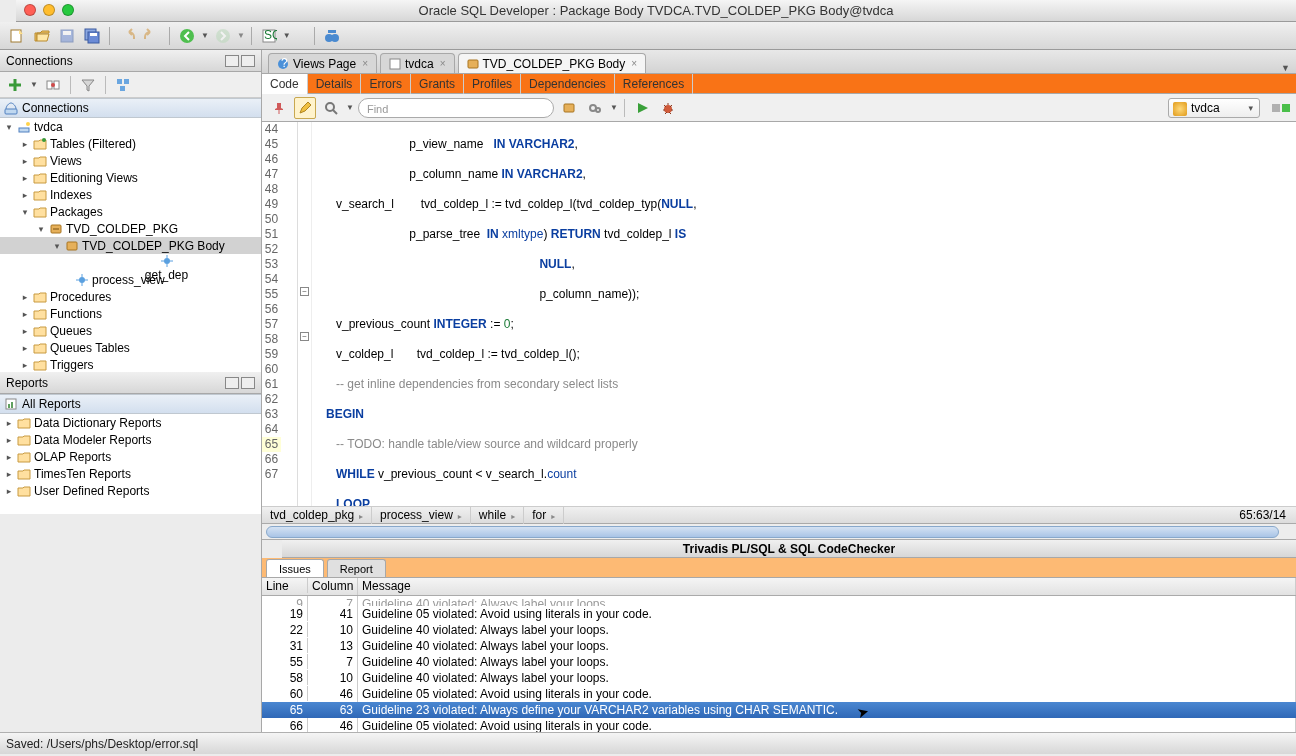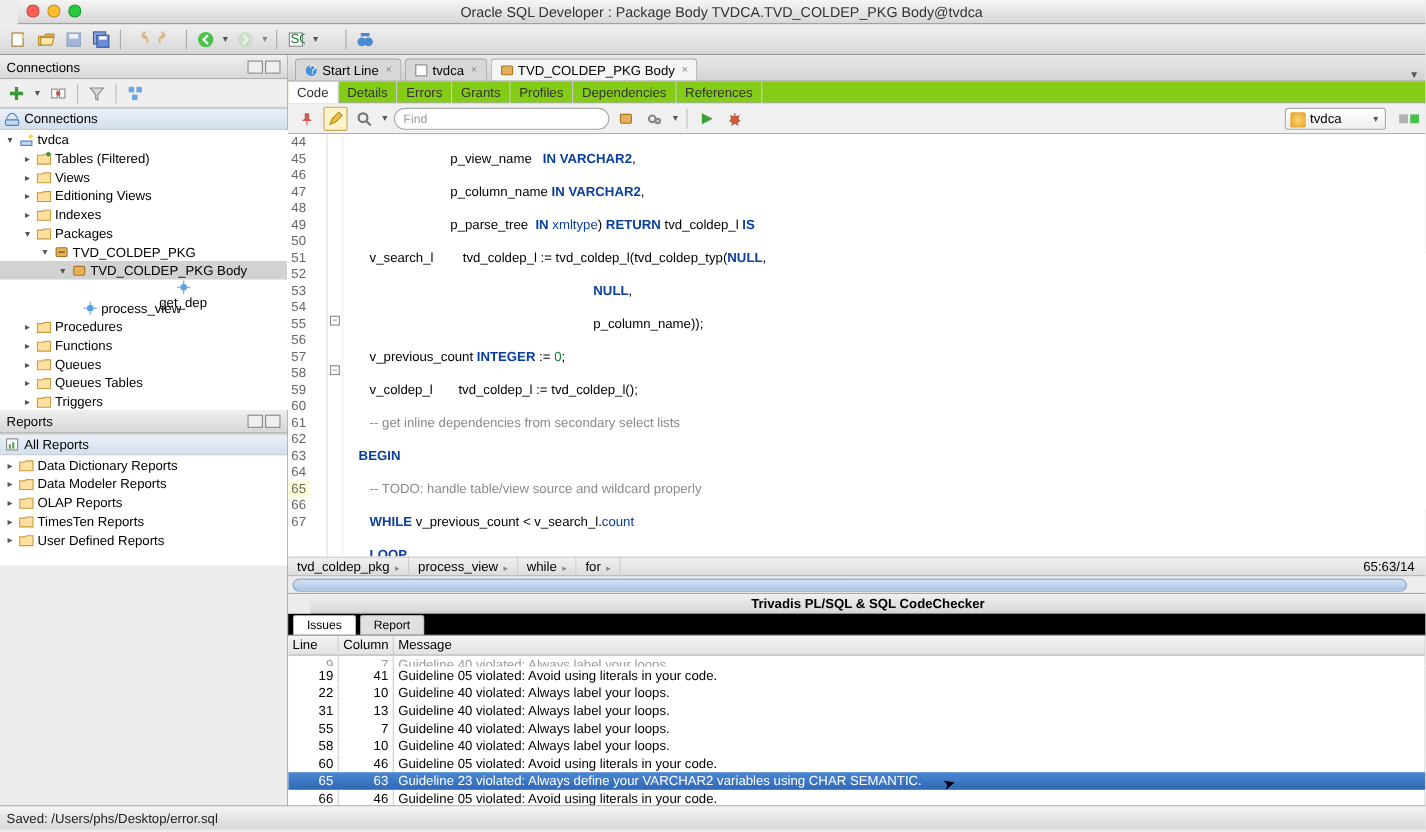--- a/index.html
+++ b/index.html
@@ -25,21 +25,21 @@
 .tree .node { display:flex; align-items:center; height:17px; white-space:nowrap; }
 .tree .node.selected { background:#d2d2d2; }
 .tree .twisty{width:10px;text-align:center;color:#555;font-size:9px;}
 .tree .ic{width:16px;height:16px;display:flex;align-items:center;justify-content:center;margin:0 2px;}
 .reports{flex:0 0 auto;}
 .right{flex:1;display:flex;flex-direction:column;background:#ececec;}
 .editor-tabs{height:24px;background:linear-gradient(#e8e8e8,#d3d3d3);display:flex;align-items:end;padding-left:6px;border-bottom:1px solid #a8a8a8;position:relative;}
 .etab{height:20px;padding:0 8px;display:flex;align-items:center;gap:4px;border:1px solid #a8a8a8;border-bottom:none;background:#d7d7d7;border-radius:4px 4px 0 0;margin-right:3px;font-size:11px;}
 .etab.active{background:#f5f5f5;}
 .etab .close{font-size:10px;color:#888;margin-left:2px;}
-.sub-tabs{height:20px;background:#84cc16;border-bottom:1px solid #a8a8a8;display:flex;align-items:center;font-size:11px;}
+.sub-tabs{height:20px;background:#f97316;border-bottom:1px solid #a8a8a8;display:flex;align-items:center;font-size:11px;}
 .sub-tabs span{padding:0 8px;border-right:1px solid #ccc;line-height:20px;color:#333;}
 .sub-tabs span.active{background:#fff;}
 .editor-toolbar{height:28px;background:#f0f0f0;border-bottom:1px solid #a8a8a8;display:flex;align-items:center;padding:0 6px;gap:4px;}
 .find-box{flex:0 0 196px;height:20px;border:1px solid #aaa;border-radius:11px;padding:0 8px;background:#fff;color:#999;font-size:11px;line-height:20px;}
 .conn-pill{margin-left:auto;height:20px;border:1px solid #aaa;border-radius:3px;background:linear-gradient(#fff,#eee);padding:0 22px 0 22px;font-size:11px;display:flex;align-items:center;position:relative;min-width:92px;}
 .conn-pill::before{content:'';position:absolute;left:4px;top:3px;width:14px;height:14px;border-radius:2px;background:radial-gradient(#ffd97a,#e09a1a);}
 .conn-pill::after{content:'▾';position:absolute;right:6px;font-size:9px;color:#555;}
 .status-dots{display:flex;gap:2px;margin-left:8px;}
 .status-dots span{width:8px;height:8px;}
 .code-area{flex:1;display:flex;background:#fff;overflow:hidden;font-family:Menlo,Consolas,monospace;font-size:12.5px;line-height:15px;}
@@ -54,21 +54,21 @@
 .s{color:#1a7a36;}
 .fn{color:#0a3ea0;}
 .crumbs{height:18px;background:linear-gradient(#f0f0f0,#dcdcdc);border-top:1px solid #ccc;border-bottom:1px solid #aaa;display:flex;align-items:center;font-size:11px;}
 .crumb{padding:0 8px;height:18px;line-height:18px;position:relative;border-right:1px solid #ccc;}
 .crumb::after{content:'▸';font-size:8px;color:#888;margin-left:5px;}
 .crumb:last-of-type::after{display:none;}
 .crumbs .pos{margin-left:auto;padding-right:10px;}
 .hscroll{height:16px;background:#ededed;border-bottom:1px solid #aaa;position:relative;}
 .hscroll .thumb{position:absolute;left:4px;top:2px;width:98%;height:12px;background:linear-gradient(#d4e2f3,#a9c4e6);border-radius:6px;border:1px solid #88a8cb;}
 .checker-head{height:18px;background:linear-gradient(#f0f0f0,#d7d7d7);border-bottom:1px solid #a8a8a8;display:flex;align-items:center;padding:0 6px;justify-content:center;font-weight:bold;font-size:11px;margin-left:20px;}
-.chk-tabs{height:20px;background:#000000;display:flex;align-items:end;border-bottom:1px solid #a8a8a8;padding-left:4px;}
+.chk-tabs{height:20px;background:#fdba74;display:flex;align-items:end;border-bottom:1px solid #a8a8a8;padding-left:4px;}
 .ctab{height:18px;padding:0 12px;border:1px solid #a8a8a8;border-bottom:none;background:#e0e0e0;border-radius:3px 3px 0 0;margin-right:3px;font-size:11px;line-height:18px;}
 .ctab.active{background:#fff;}
 .issues-table{background:#fff;overflow:hidden;}
 .issues-head{display:flex;height:18px;background:linear-gradient(#f5f5f5,#e2e2e2);border-bottom:1px solid #aaa;font-size:11px;}
 .issues-head .col,.irow .col{padding:0 4px;border-right:1px solid #ccc;line-height:16px;}
 .col.line{width:46px;text-align:right;}
 .col.colm{width:50px;text-align:right;}
 .col.msg{flex:1;text-align:left;}
 .irow{display:flex;height:16px;font-size:11px;}
 .irow.top-cut{height:10px;overflow:hidden;color:#999;}
@@ -410,21 +410,21 @@
     </div>
   </div>
 
   <div class="right">
     <div class="editor-tabs">
       <div class="etab">
           <svg width="12" height="12">
             <circle cx="6" cy="6" r="5" fill="#4a90d9"></circle>
             <text x="4" y="9" font-size="8" fill="#fff">?</text>
           </svg>
-          <span>Start Line</span>
+          <span>Views Page</span>
           <span class="close">×</span>
         </div>
       <div class="etab">
           <svg width="12" height="12">
             <rect x="1" y="1" width="10" height="10" fill="#fff" stroke="#888"></rect>
           </svg>
           <span>tvdca</span>
           <span class="close">×</span>
         </div>
       <div class="etab active">
@@ -525,22 +525,22 @@
           <div class="line">66</div>
           <div class="line">67</div>
       </div>
       <div class="foldcol">
         <div class="m" style="top:165px">−</div>
         <div class="m" style="top:210px">−</div>
       </div>
       <div class="codebody">
 <div class="line">                            p_view_name   <span class="k">IN</span> <span class="k">VARCHAR2</span>,</div>
 <div class="line">                            p_column_name <span class="k">IN</span> <span class="k">VARCHAR2</span>,</div>
+<div class="line">      v_search_l        tvd_coldep_l := tvd_coldep_l(tvd_coldep_typ(<span class="k">NULL</span>,</div>
 <div class="line">                            p_parse_tree  <span class="k">IN</span> <span class="fn">xmltype</span>) <span class="k">RETURN</span> tvd_coldep_l <span class="k">IS</span></div>
-<div class="line">      v_search_l        tvd_coldep_l := tvd_coldep_l(tvd_coldep_typ(<span class="k">NULL</span>,</div>
 <div class="line">                                                                   <span class="k">NULL</span>,</div>
 <div class="line">                                                                   p_column_name));</div>
 <div class="line">      v_previous_count <span class="k">INTEGER</span> := <span class="s">0</span>;</div>
 <div class="line">      v_coldep_l       tvd_coldep_l := tvd_coldep_l();</div>
 <div class="line">      <span class="c">-- get inline dependencies from secondary select lists</span></div>
 <div class="line">   <span class="k">BEGIN</span></div>
 <div class="line">      <span class="c">-- TODO: handle table/view source and wildcard properly</span></div>
 <div class="line">      <span class="k">WHILE</span> v_previous_count &lt; v_search_l.<span class="fn">count</span></div>
 <div class="line">      <span class="k">LOOP</span></div>
 

